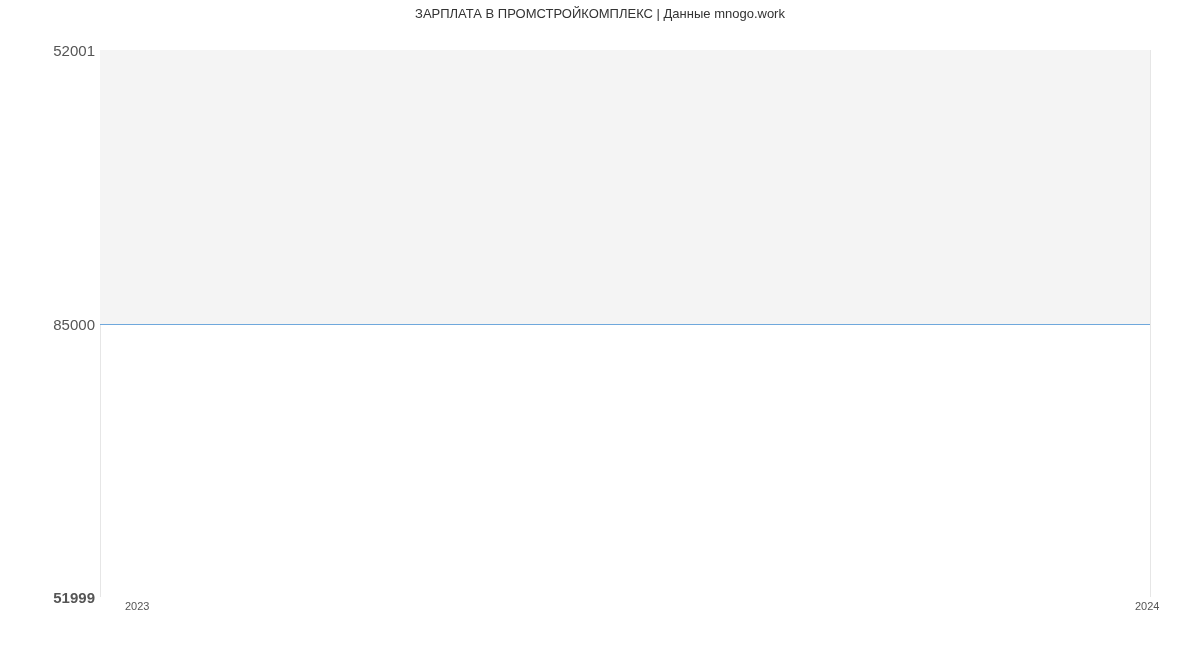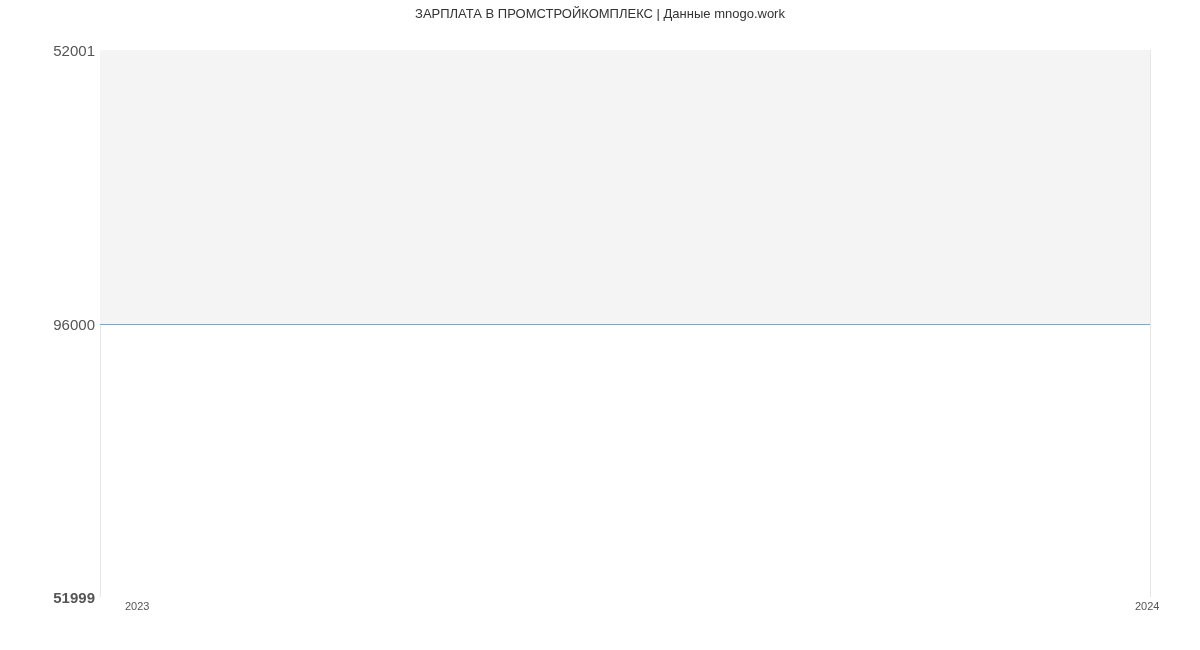--- a/index.html
+++ b/index.html
@@ -84,19 +84,19 @@
   <div class="title">ЗАРПЛАТА В ПРОМСТРОЙКОМПЛЕКС | Данные mnogo.work</div>
 
   <div class="yaxis-line"></div>
 
   <div class="plot">
     <div class="area-fill" id="areaFill" style="top: 0px; height: 273.5px; background: rgb(244, 244, 244);"></div>
     <div class="series-line" id="seriesLine" style="top: 273.5px; border-top-color: rgb(111, 168, 220);"></div>
   </div>
 
   <div class="ytick" id="ytick-0" style="top: 50px;">52001</div>
-  <div class="ytick" id="ytick-1" style="top: 323.5px;">96000</div>
+  <div class="ytick" id="ytick-1" style="top: 323.5px;">85000</div>
   <div class="ytick" id="ytick-2" style="top: 597px; font-weight: bold;">51999</div>
 
   <div class="xtick" id="xtick-0" style="left: 85px; margin-left: 40px;">2023</div>
   <div class="xtick" id="xtick-1" style="left: 1135px; text-align: right;">2024</div>
 
 </div>
 
 </body></html>

